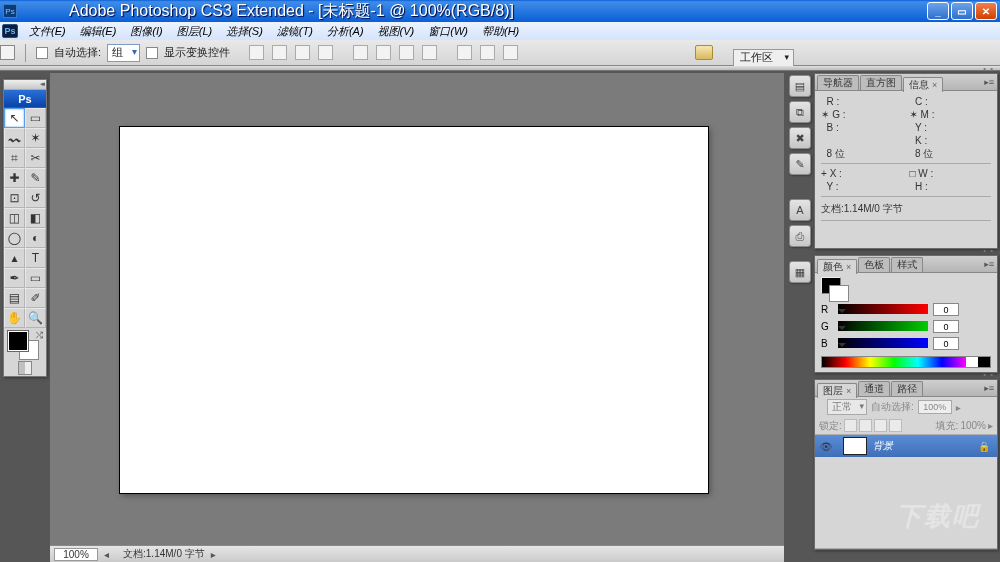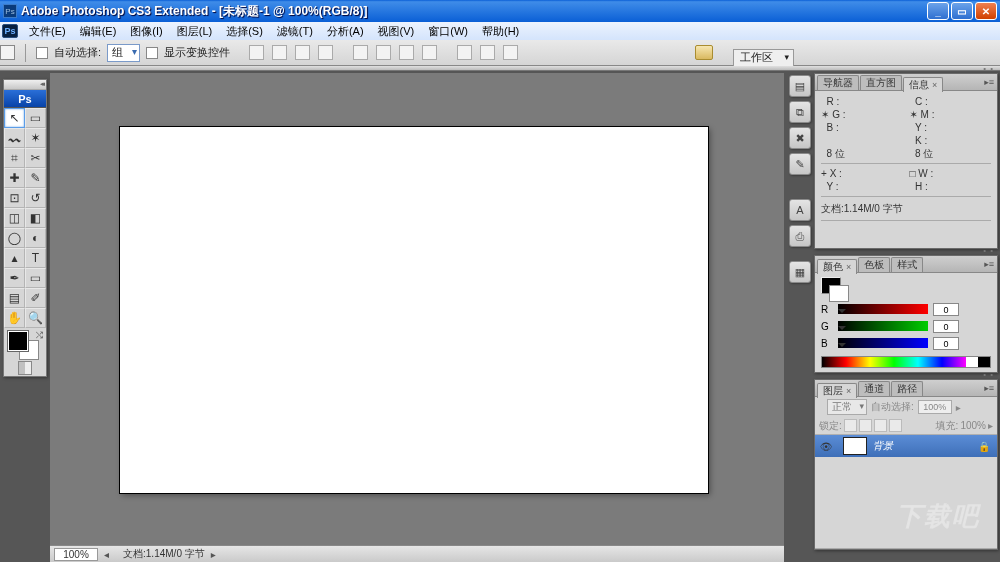--- a/index.html
+++ b/index.html
@@ -1,28 +1,28 @@
 <!DOCTYPE html>
 <html><head>
 <meta charset="utf-8">
 <style>
 * { margin:0; padding:0; box-sizing:border-box; font-family:"Microsoft YaHei","Simsun",Arial,sans-serif; }
 body { width:1000px; height:562px; background:#3b5998; overflow:hidden; font-size:11px; }
 .titlebar { height:22px; background:linear-gradient(to bottom,#0a5fd6,#3f8ce8 8%,#0a5fd6); color:#fff; display:flex; align-items:center; padding:0 3px; }
 .titlebar .ps-ico { width:14px; height:14px; background:#0a3b7b; border:1px solid #3d7cc9; margin-right:4px; display:flex; align-items:center; justify-content:center; font-size:8px; color:#9bd; }
-.titlebar .title { flex:1; font-size:12px; font-weight:bold; text-shadow:1px 1px 1px #003; }
+.titlebar .title { flex:1; font-size:16px; font-weight:normal; text-shadow:1px 1px 1px #003;margin-left:48px; }
 .winbtns { display:flex; gap:2px; }
 .winbtn { width:22px; height:18px; border:1px solid #fff; border-radius:3px; display:flex; align-items:center; justify-content:center; font-size:10px; font-weight:bold; }
 .min { background:linear-gradient(#6ba3ea,#2e6fd0); color:#fff;}
 .max { background:linear-gradient(#6ba3ea,#2e6fd0); color:#fff;}
 .close { background:linear-gradient(#f08050,#d04000); color:#fff;}
 
 .menubar { height:18px; background:linear-gradient(#ecf3fe,#d4e4fc); display:flex; align-items:center; padding:0 2px; font-size:11px; color:#000; }
 .menubar .ps-logo { width:16px; height:14px; background:#072040; color:#6db0ff; font-size:9px; font-weight:bold; display:flex; align-items:center; justify-content:center; margin-right:4px; border-radius:2px; border:1px solid #2a4f7f; }
-.menubar span.mi { padding:0 7px; cursor:default; }
+.menubar span.mi { padding:0 7px; cursor:default;font-style:italic; }
 
 .optbar { height:26px; background:linear-gradient(#e9e9e9,#d5d5d5); border-bottom:1px solid #888; display:flex; align-items:center; padding:0 0; gap:6px; color:#222; }
 .optbar .sep { width:1px; height:18px; background:#999; margin:0 4px;}
 .tool-icn { width:15px; height:15px; border:1px solid #888; background:#f3f3f3; }
 .chk { width:12px; height:12px; border:1px solid #888; background:#fff; }
 .sel { height:18px; border:1px solid #7a9ac9; background:#fff; padding:0 16px 0 4px; position:relative; }
 .sel::after { content:"▾"; position:absolute; right:2px; top:1px; font-size:10px; color:#3a6bb0;}
 .mini-ic { width:15px; height:15px; border:1px solid #aaa; background:#f3f3f3; margin:0 1px;}
 .folder-ic { width:18px; height:15px; background:linear-gradient(#f7e6b0,#d9b960); border:1px solid #a98c30; border-radius:2px;}
 .wk-sel { height:32px; border:1px solid #999; background:#efefef; padding:0 20px 0 6px; position:relative;margin-top:24px; }

